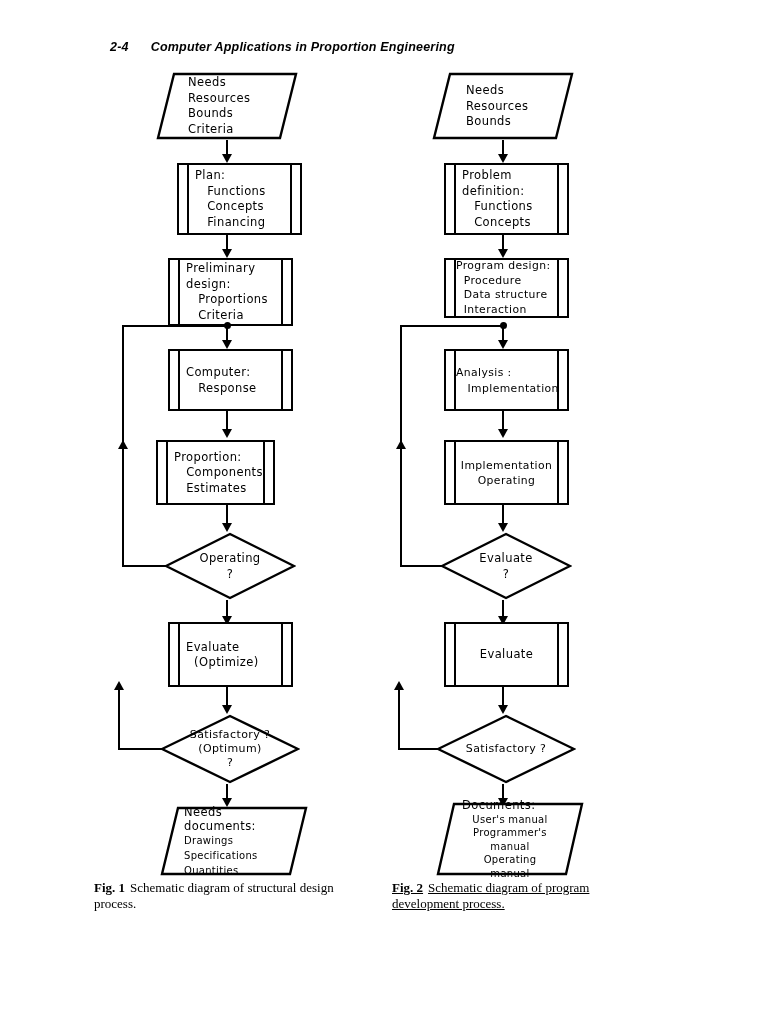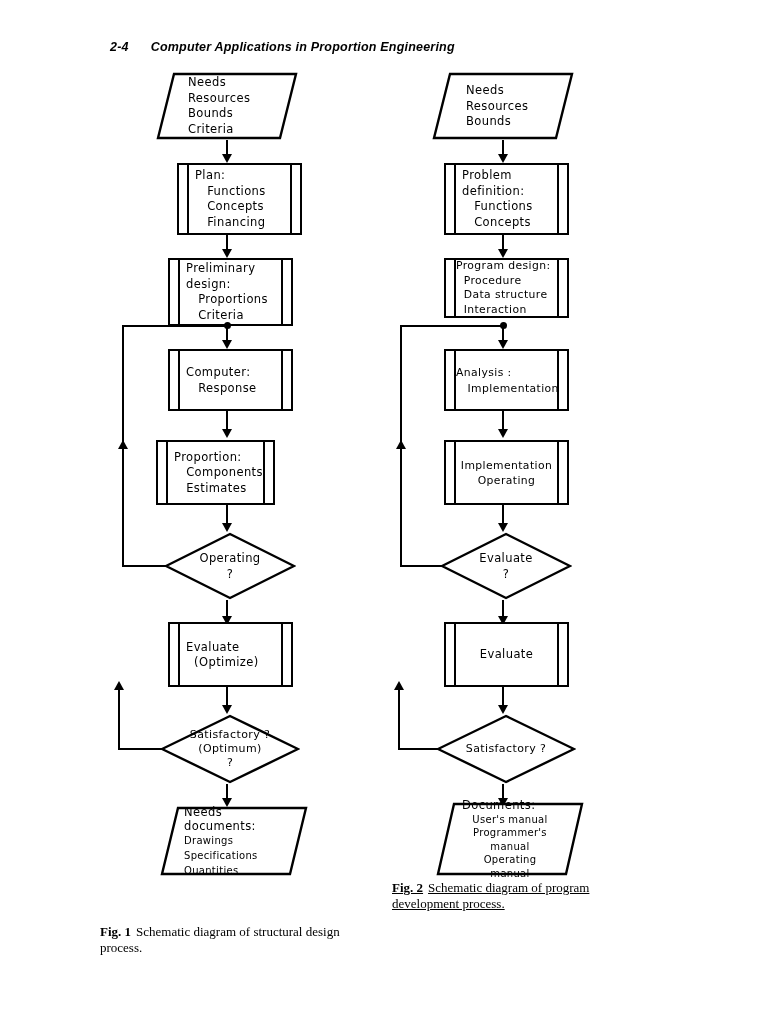--- a/index.html
+++ b/index.html
@@ -234,21 +234,21 @@
     <div class="node para" style="left:160px; top:806px; width:148px; height:70px;">
       <svg class="shape" viewBox="0 0 148 70" preserveAspectRatio="none">
         <polygon points="18,2 146,2 130,68 2,68" fill="#fff" stroke="#000" stroke-width="2.4"></polygon>
       </svg>
       <div class="txt left" style="padding-left:24px; line-height:14px;"><span>Needs
 documents:</span><br><span class="sub">Drawings
 Specifications
 Quantities</span></div>
     </div>
 
-    <div class="caption" style="left:100px; top:880px;margin-top:44px;">
+    <div class="caption" style="left:94px; top:880px;">
       <span class="lbl">Fig. 1</span><span>Schematic diagram of structural design process.</span>
     </div>
   </div>
 
   <div>
 
     <div class="node para" style="left:432px; top:72px; width:142px; height:68px;">
       <svg class="shape" viewBox="0 0 142 68" preserveAspectRatio="none">
         <polygon points="18,2 140,2 124,66 2,66" fill="#fff" stroke="#000" stroke-width="2.4"></polygon>
       </svg>

